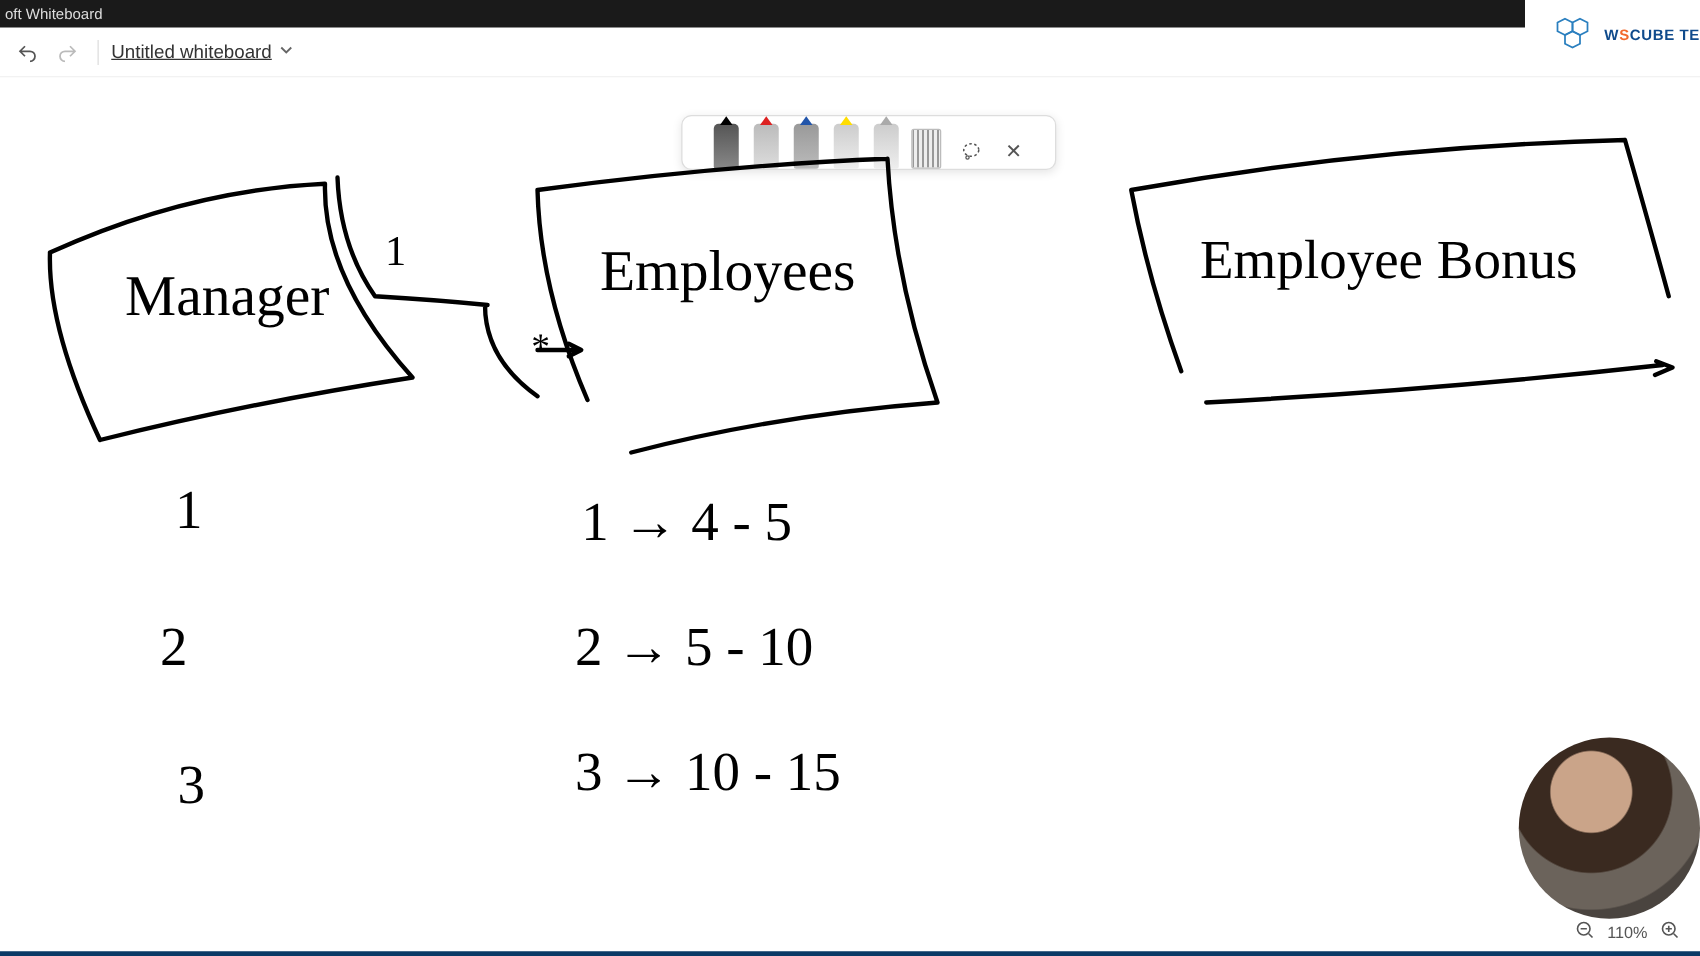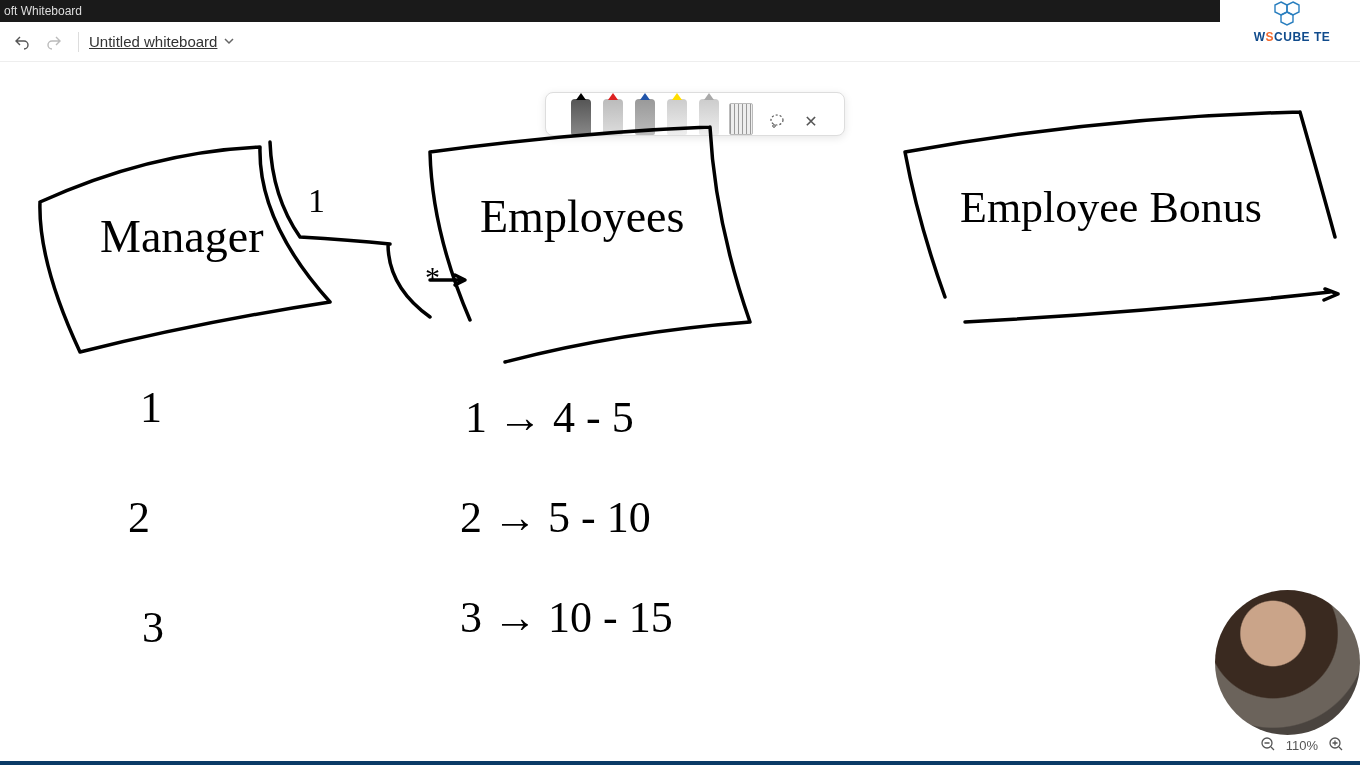--- a/index.html
+++ b/index.html
@@ -4,21 +4,21 @@
 <style>
   * { box-sizing: border-box; margin: 0; padding: 0; }
   html, body { width: 1360px; height: 765px; font-family: 'Segoe UI', Arial, sans-serif; background: #fff; overflow: hidden; }
   .titlebar { background: #1a1a1a; color: #ddd; height: 22px; display: flex; align-items: center; padding-left: 4px; font-size: 12px; }
   .header { height: 40px; display: flex; align-items: center; border-bottom: 1px solid #eee; padding: 0 8px; gap: 4px; }
   .hbtn { width: 28px; height: 28px; display:flex; align-items:center; justify-content:center; border-radius:4px; color:#555; }
   .hbtn.disabled { color:#bbb; }
   .hsep { width:1px; height:20px; background:#ddd; margin:0 6px; }
   .title-wrap { display:flex; align-items:center; gap:6px; color:#333; font-size:15px;text-decoration:underline; }
   .chev { color:#666; }
-  .logo-corner { position:absolute; top:0; right:0; width:140px; height:55px; background:#fff; border-bottom-left-radius:28px; display:flex; align-items:center; justify-content:flex-start; z-index:5;flex-direction:column;}
+  .logo-corner { position:absolute; top:0; right:0; width:140px; height:55px; background:#fff; border-bottom-left-radius:28px; display:flex; align-items:center; justify-content:flex-end; z-index:5;}
   .logo-txt { font-weight:700; color:#104b8c; font-size:12px; letter-spacing:0.5px; margin-left:4px;}
   .logo-txt .accent { color:#f26a2e; }
   .canvas { position:relative; width:100%; height:calc(100% - 62px); background:#fff; }
   .pen-tray { position:absolute; top:30px; left:545px; width:300px; height:44px; background:#fff; border:1px solid #ddd; border-radius:8px; box-shadow:0 2px 8px rgba(0,0,0,0.1); display:flex; align-items:flex-end; justify-content:center; gap:0; padding:0 6px;}
   .pen { width:32px; height:40px; display:flex; align-items:flex-end; justify-content:center; }
   .pen-tip { width:20px; height:36px; border-radius:4px 4px 2px 2px; position:relative; }
   .pen-tip::before { content:''; position:absolute; top:-6px; left:50%; transform:translateX(-50%); width:0; height:0; border-left:5px solid transparent; border-right:5px solid transparent; }
   .pen-black .pen-tip { background:linear-gradient(#555,#888); } .pen-black .pen-tip::before{border-bottom:7px solid #000;}
   .pen-red .pen-tip { background:linear-gradient(#bbb,#ddd); } .pen-red .pen-tip::before{border-bottom:7px solid #d22;}
   .pen-blue .pen-tip { background:linear-gradient(#999,#bbb); } .pen-blue .pen-tip::before{border-bottom:7px solid #25a;}

